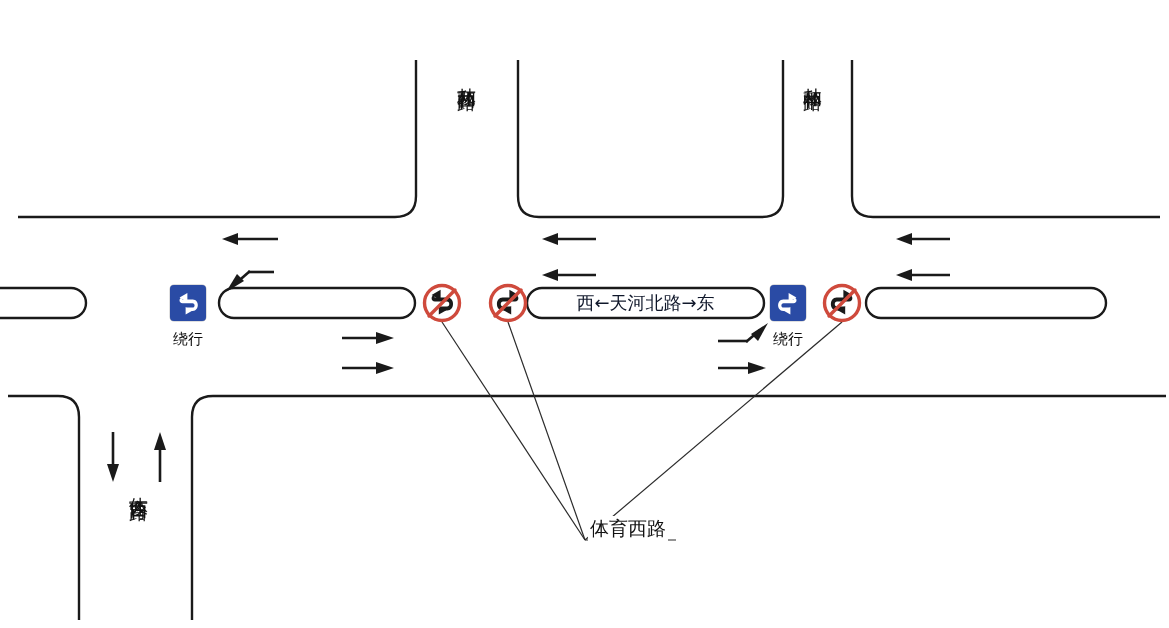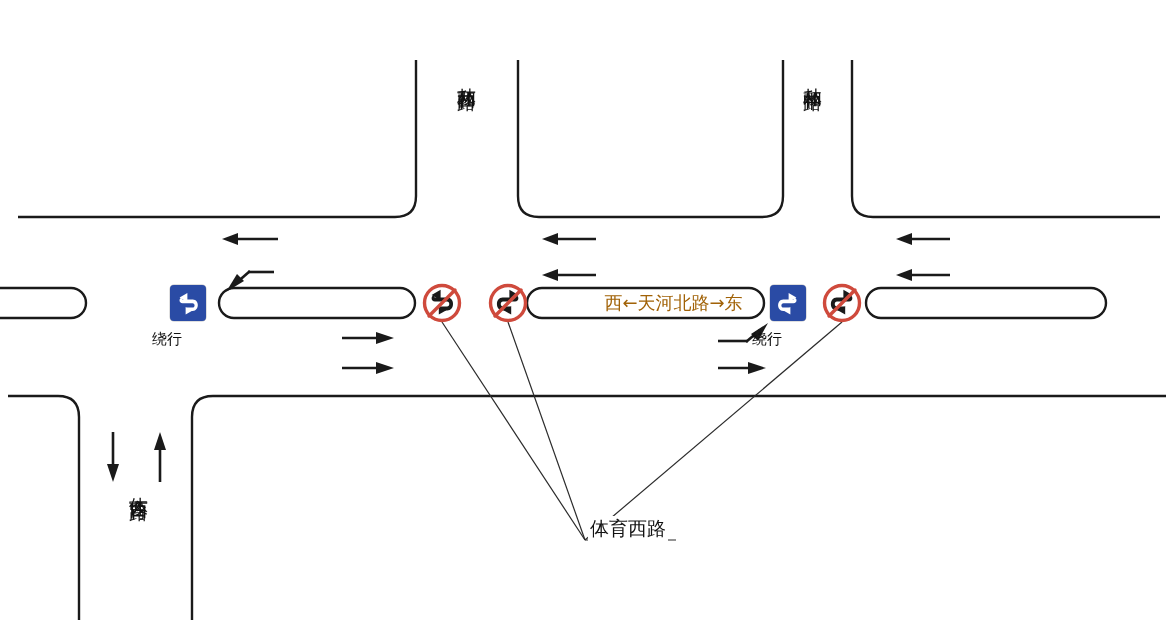--- a/index.html
+++ b/index.html
@@ -62,43 +62,42 @@
     white-space: nowrap;
     user-select: none;
   }
   
   .street-plate {
     position: absolute;
     display: flex;
     align-items: center;
     justify-content: center;
     font-size: 18px;
-    color: #a16207;
+    color: #0f172a;
     letter-spacing: 0px;
     white-space: nowrap;
-    padding-left: 28px;
   }
   
   .blue-sign {
     position: absolute;
     width: 36px;
     height: 36px;
     border-radius: 4px;
     background: #2a4ba5;
     display: flex;
     align-items: center;
     justify-content: center;
     box-shadow: 0 0 0 0.5px rgba(0,0,0,0.25);
   }
   .blue-sign svg { display: block; }
   .sign-caption {
     position: absolute;
     font-size: 15px;
     color: #111111;
-    text-align: left;
+    text-align: center;
     white-space: nowrap;
   }
   
   .red-sign {
     position: absolute;
     width: 42px;
     height: 42px;
   }
   .red-sign svg { display: block; }
   .annot {

